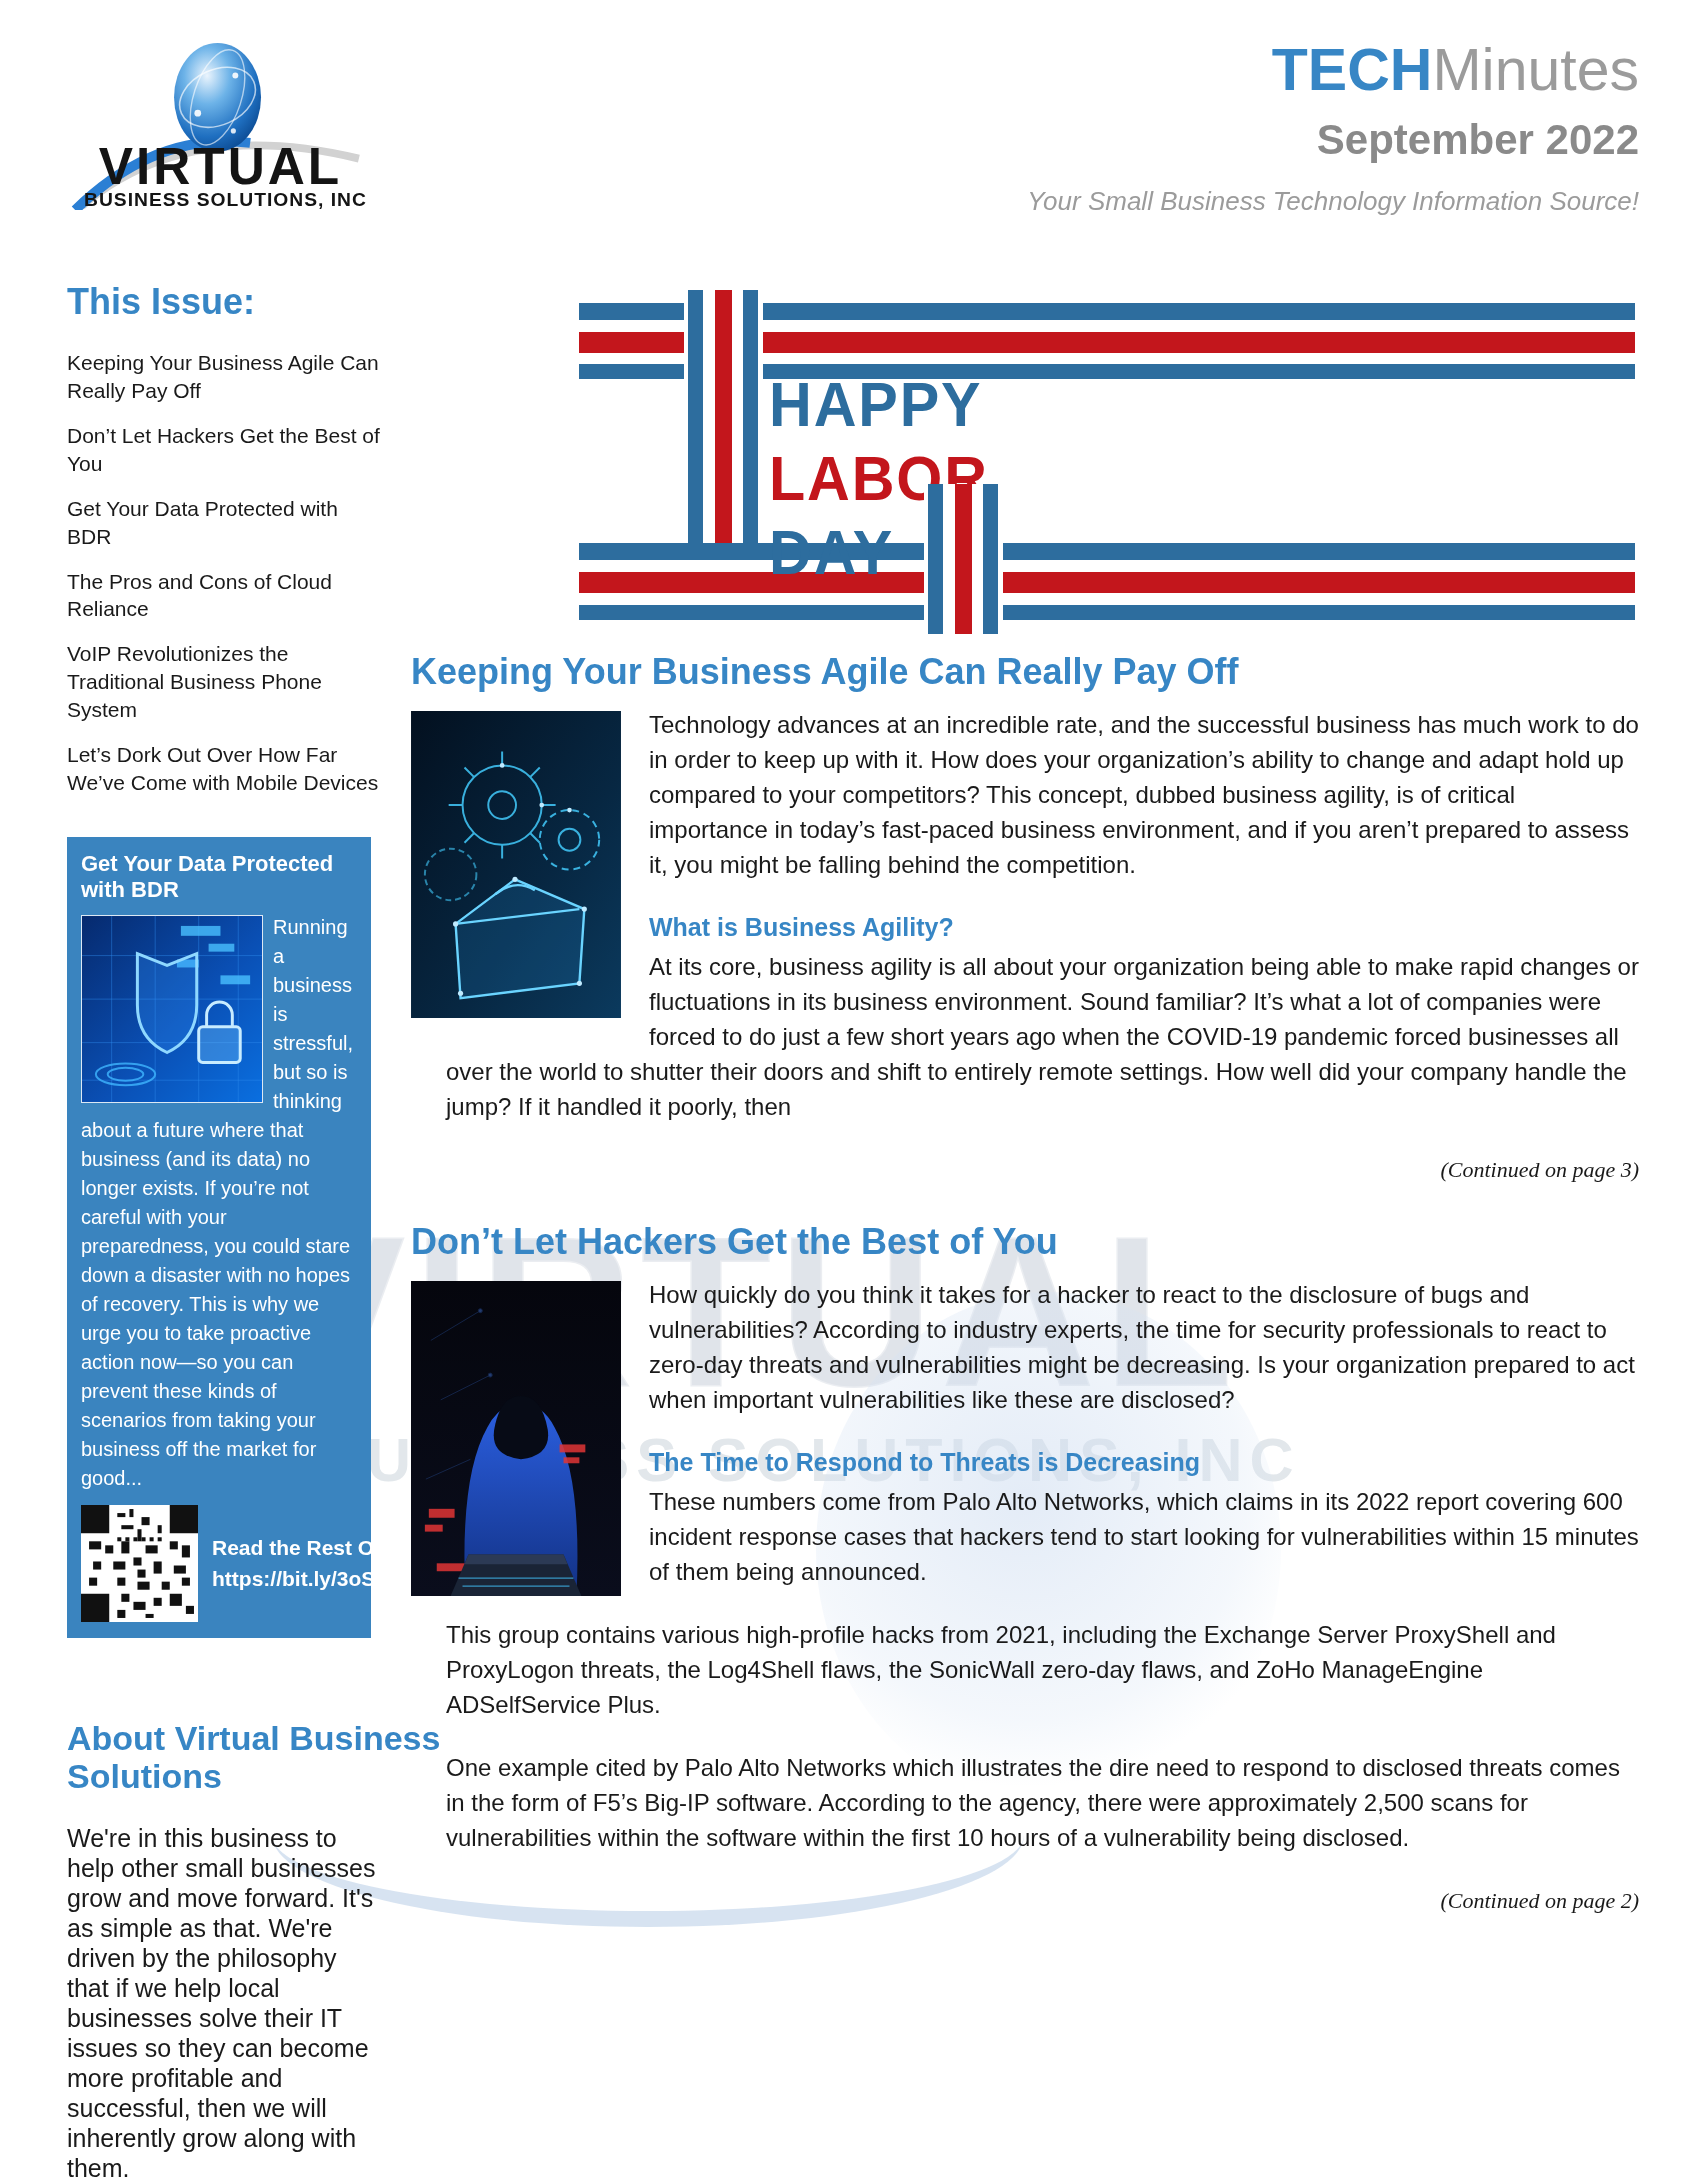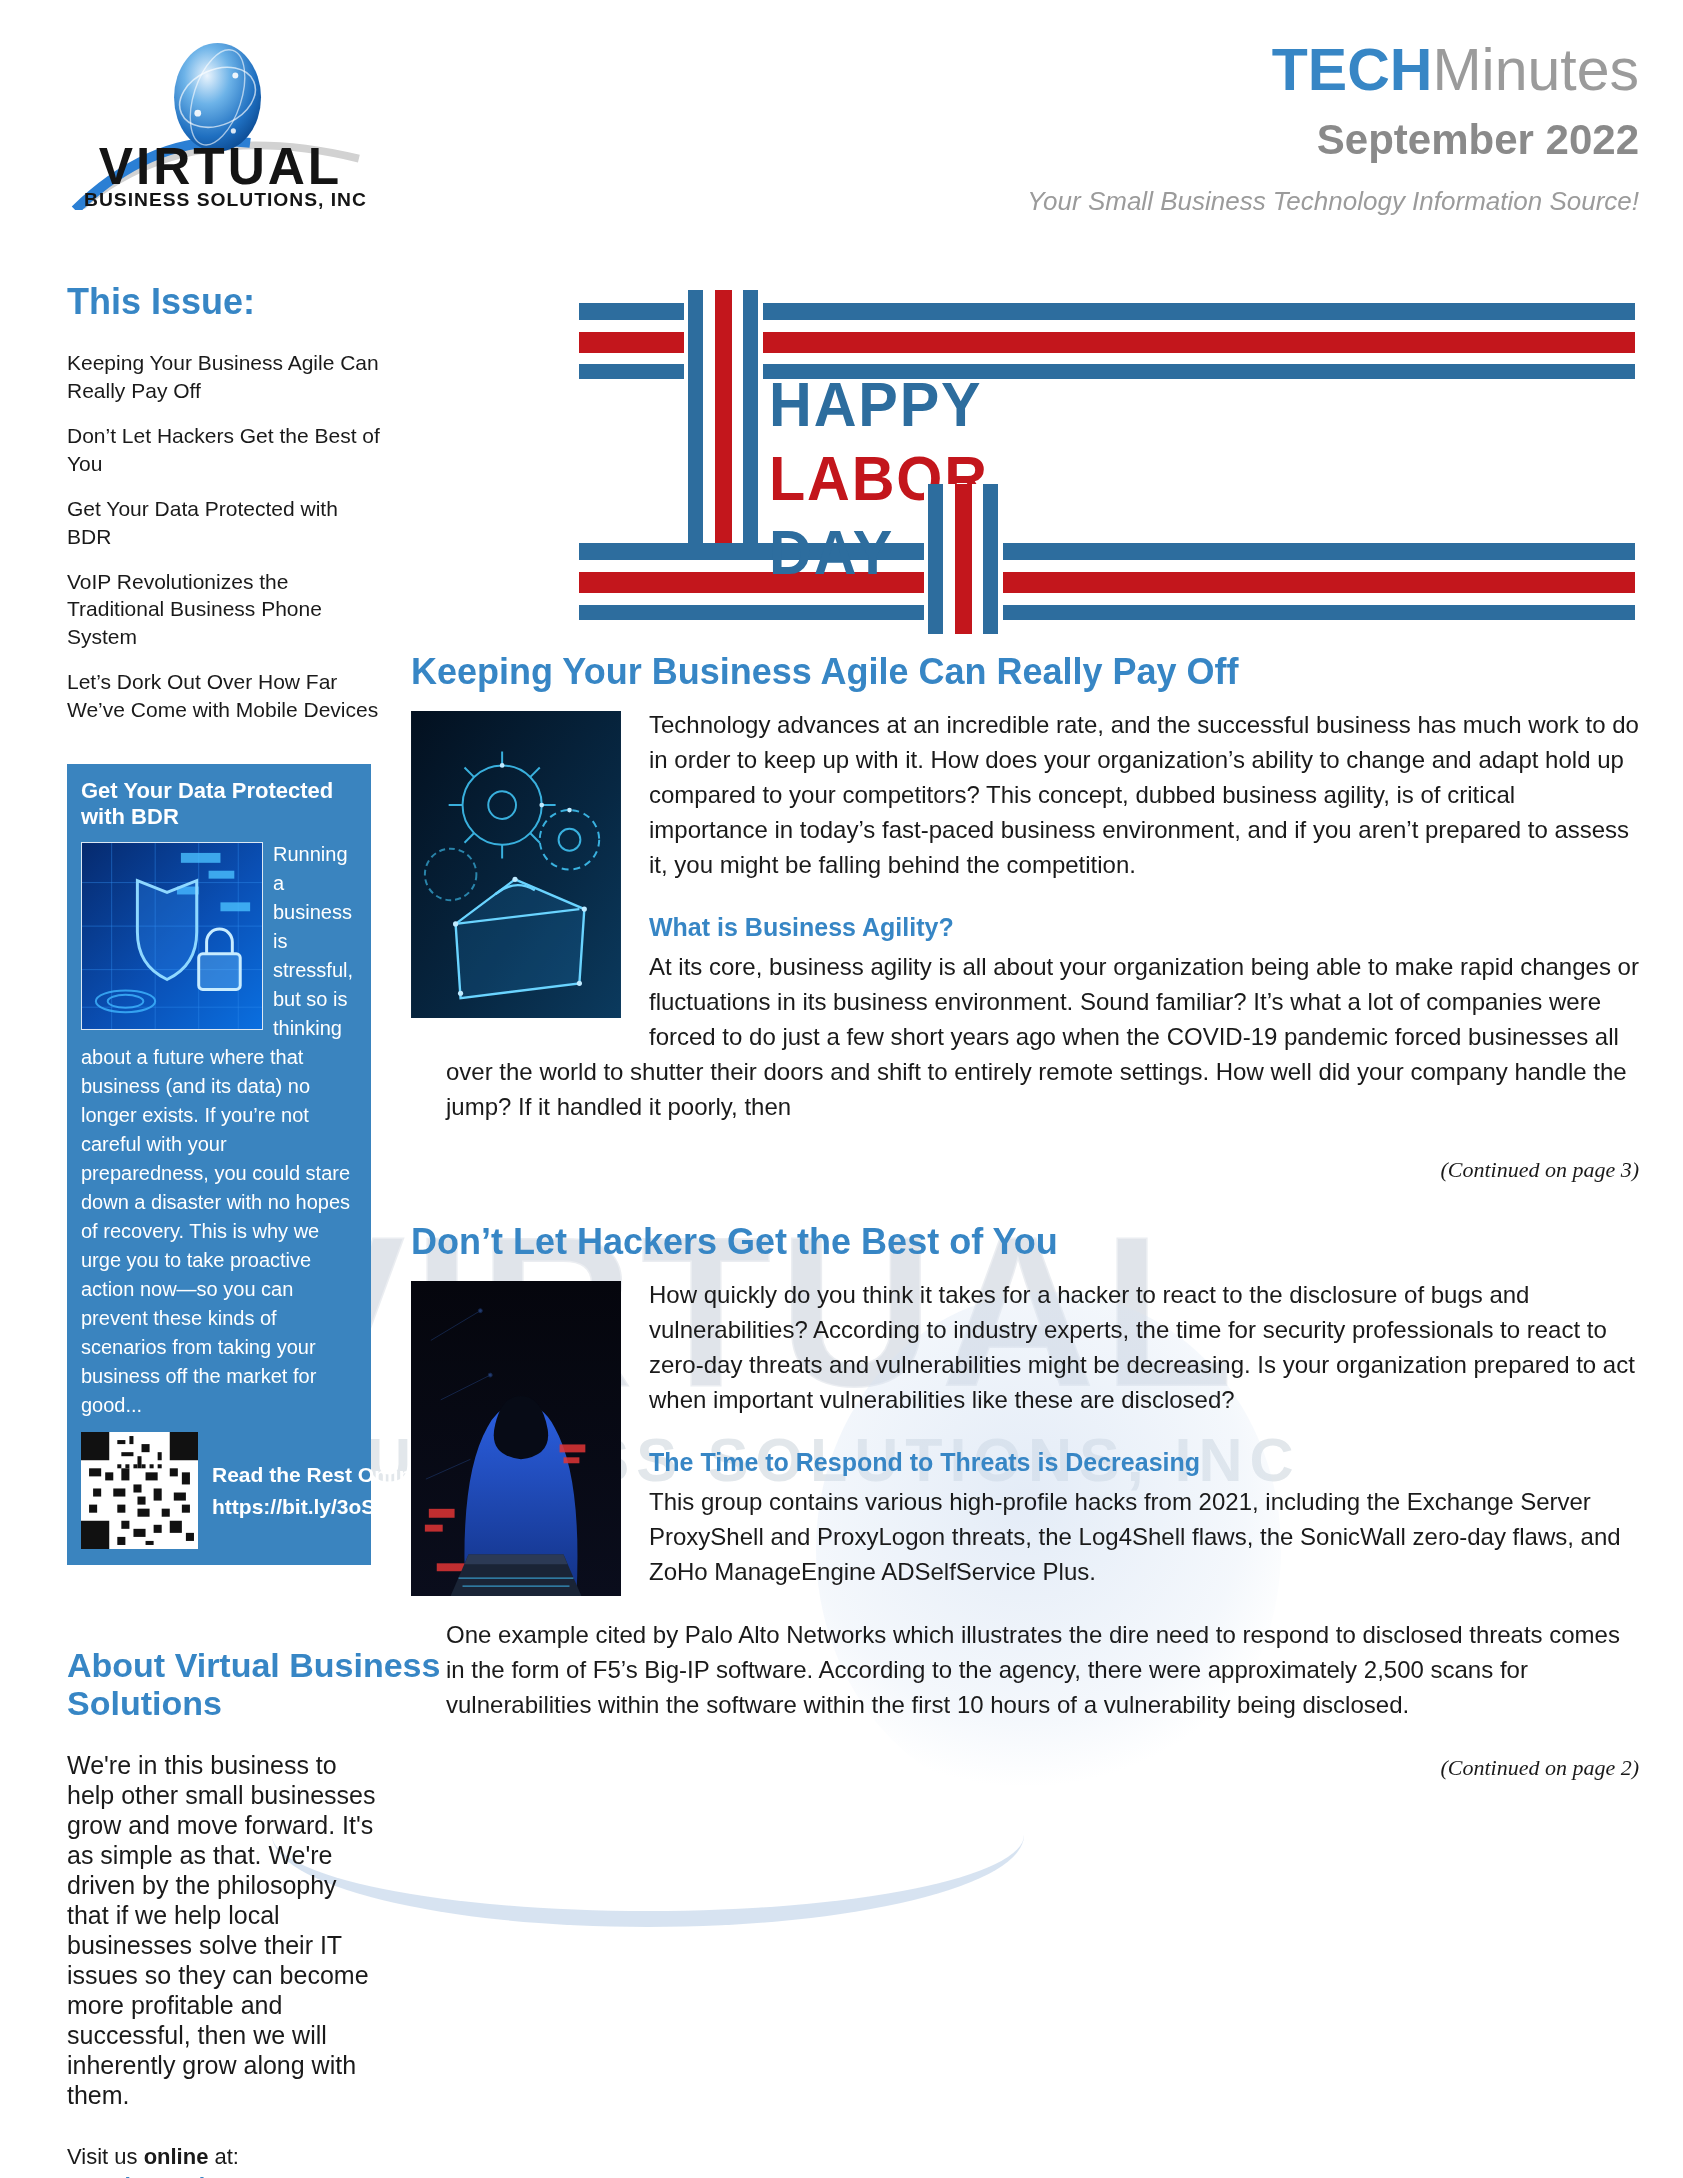--- a/index.html
+++ b/index.html
@@ -97,20 +97,21 @@
         <text x="160" y="168" text-anchor="middle" font-family="Liberation Sans, sans-serif" font-size="19.5" font-weight="700" letter-spacing="1" fill="#141414">BUSINESS SOLUTIONS, INC</text>
       </svg>
     </div>
 
     <div class="issue-head">This Issue:</div>
 
     <ul class="issue-list">
       <li>Keeping Your Business Agile Can Really Pay Off</li>
       <li>Don’t Let Hackers Get the Best of You</li>
       <li>Get Your Data Protected with BDR</li>
+      <li>The Pros and Cons of Cloud Reliance</li>
       <li>VoIP Revolutionizes the Traditional Business Phone System</li>
       <li>Let’s Dork Out Over How Far We’ve Come with Mobile Devices</li>
     </ul>
 
     <div class="promo">
       <div class="promo-title">Get Your Data Protected with BDR</div>
       <svg class="promo-img" viewBox="0 0 182 188">
         <defs>
           <linearGradient id="bdrbg" x1="0" y1="0" x2="1" y2="1">
             <stop offset="0%" stop-color="#062a6e"></stop>
@@ -314,19 +315,20 @@
             <rect x="70" y="298" width="22" height="7"></rect>
         </g>
         <path d="M40,318 l18,-42 h96 l18,42 z" fill="#1a2436"></path>
         <path d="M58,276 h96 l4,10 h-104 z" fill="#2c3a55"></path>
         <g stroke="#3fb3e8" stroke-width="1.4" opacity=".8">
           <path d="M48,300 h116 M52,308 h108"></path>
         </g>
       </svg>
       <p>How quickly do you think it takes for a hacker to react to the disclosure of bugs and vulnerabilities? According to industry experts, the time for security professionals to react to zero-day threats and vulnerabilities might be decreasing. Is your organization prepared to act when important vulnerabilities like these are disclosed?</p>
       <div class="sub-head">The Time to Respond to Threats is Decreasing</div>
+      <p>These numbers come from Palo Alto Networks, which claims in its 2022 report covering 600 incident response cases that hackers tend to start looking for vulnerabilities within 15 minutes of them being announced.</p>
       <p>This group contains various high-profile hacks from 2021, including the Exchange Server ProxyShell and ProxyLogon threats, the Log4Shell flaws, the SonicWall zero-day flaws, and ZoHo ManageEngine ADSelfService Plus.</p>
       <p>One example cited by Palo Alto Networks which illustrates the dire need to respond to disclosed threats comes in the form of F5’s Big-IP software. According to the agency, there were approximately 2,500 scans for vulnerabilities within the software within the first 10 hours of a vulnerability being disclosed.</p>
       <div class="continued">(Continued on page 2)</div>
     </div>
   </div>
 </div>
 
 
 </body></html>

